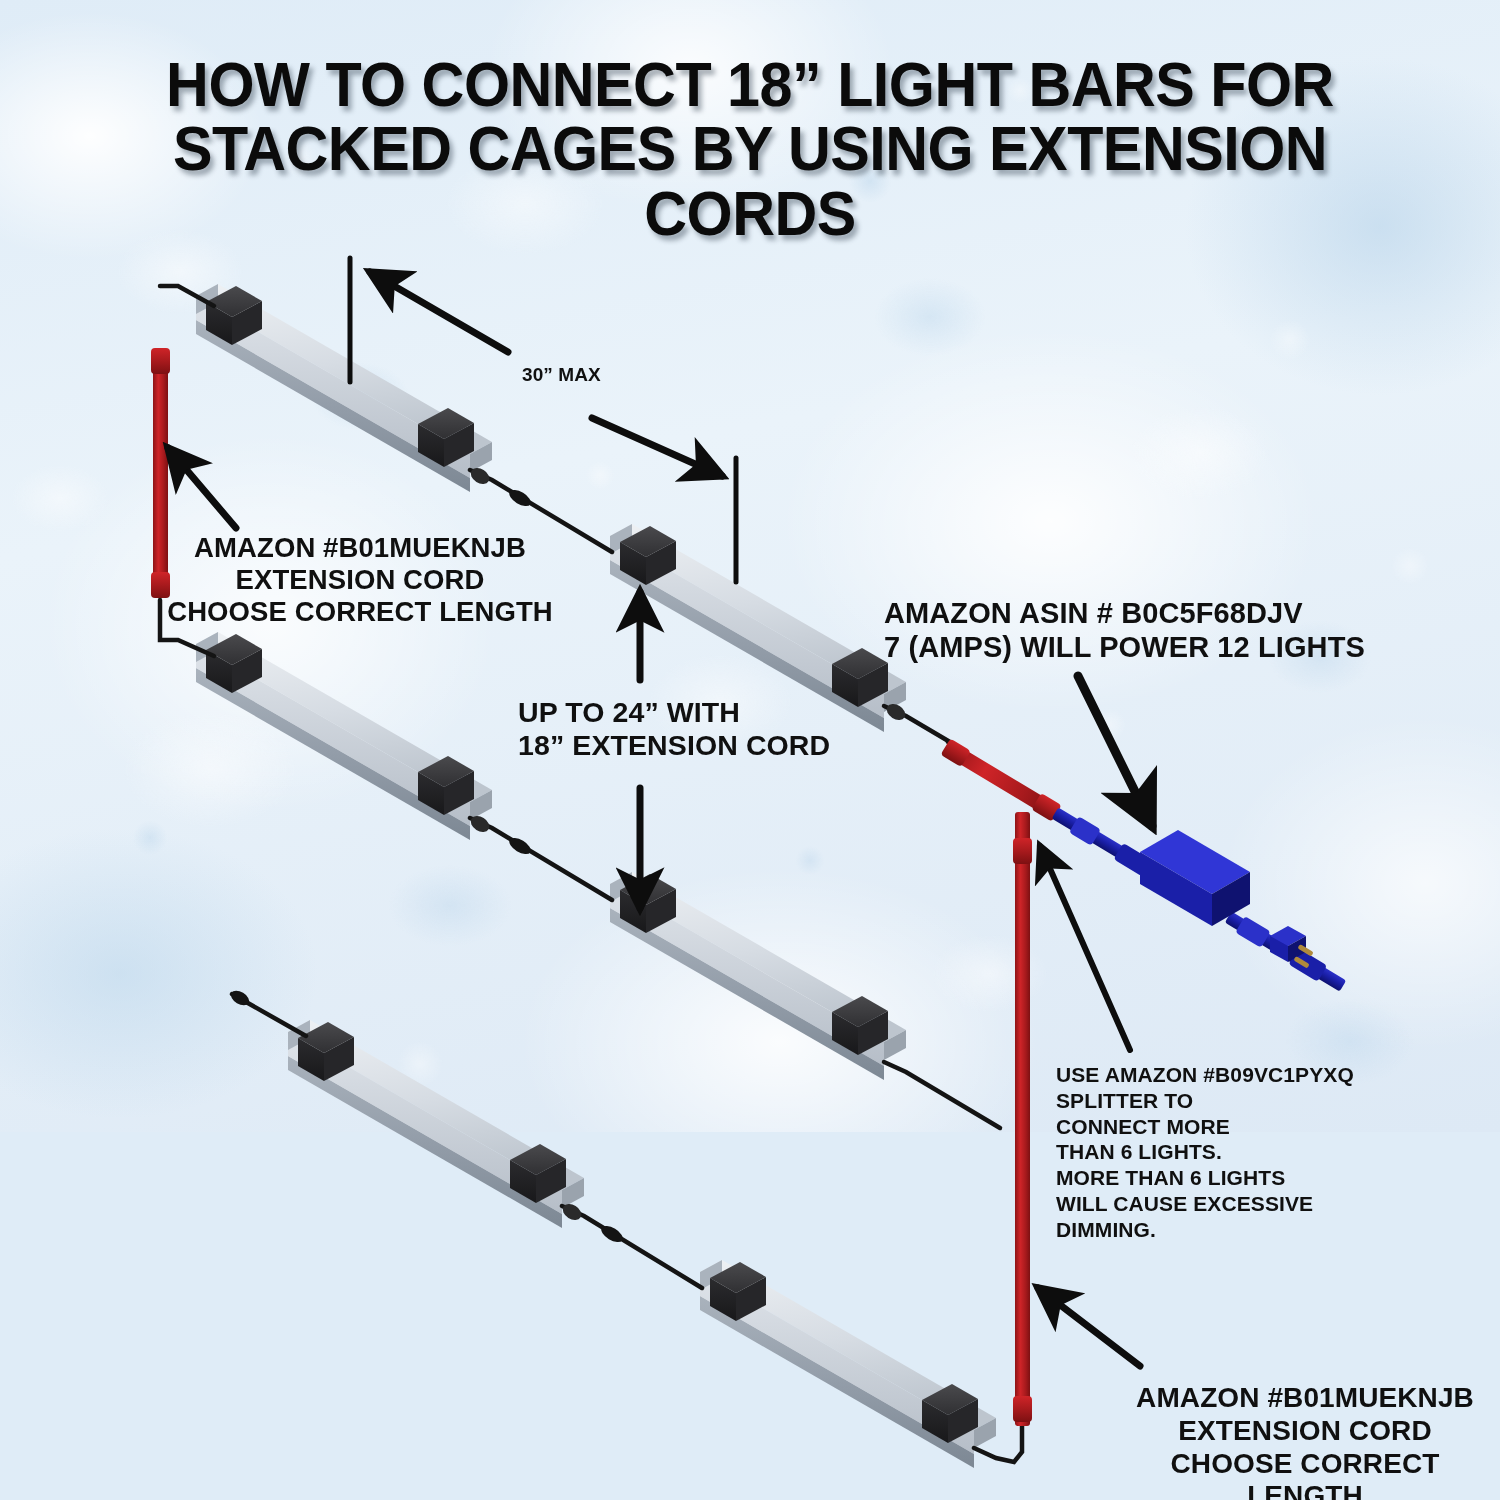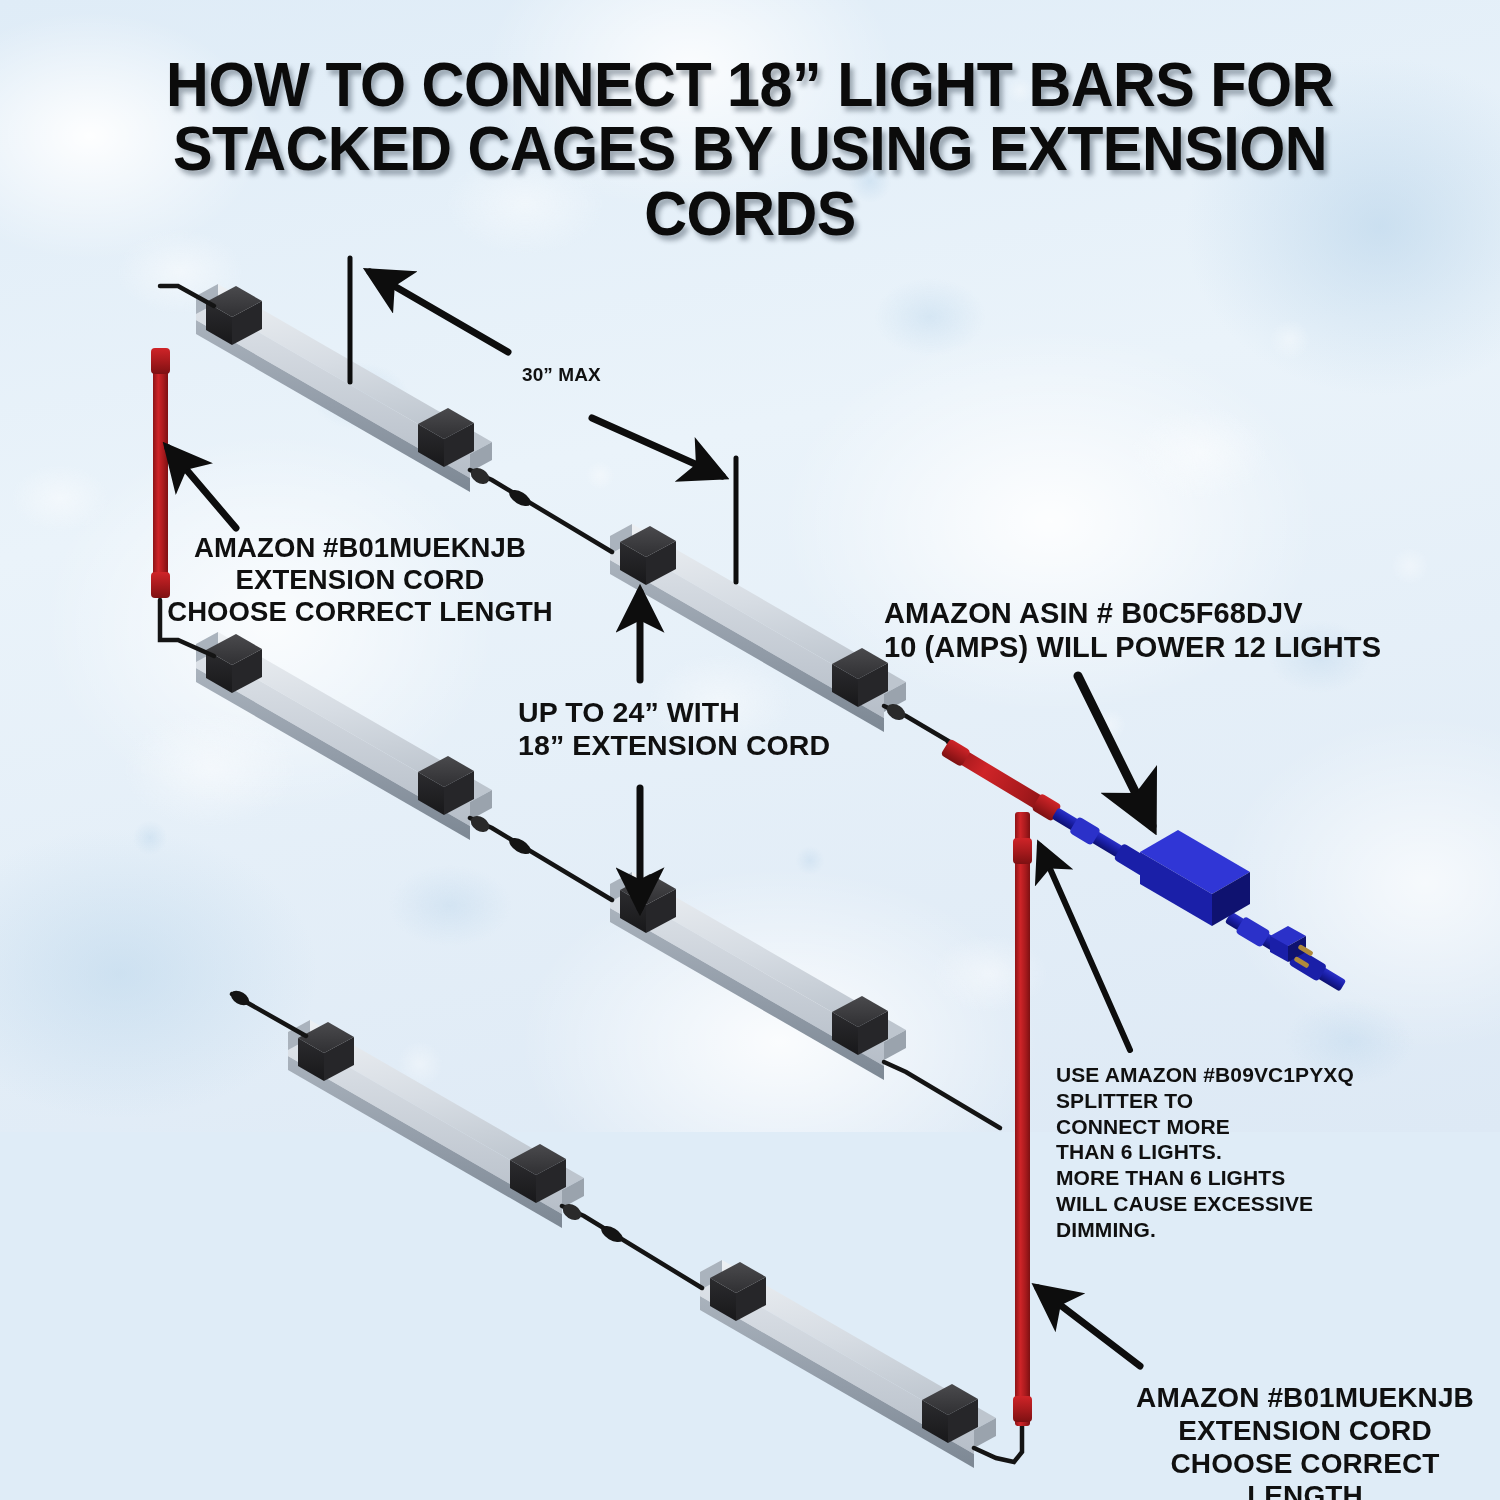--- a/index.html
+++ b/index.html
@@ -357,21 +357,21 @@
 EXTENSION CORD
 CHOOSE CORRECT LENGTH</div>
 
   <div class="note note-dim-30">30” MAX</div>
 
   <div class="note note-dim-24">UP TO 24” WITH
 18” EXTENSION CORD</div>
 
 
   <div class="note note-asin-b">AMAZON ASIN # B0C5F68DJV
-10 (AMPS) WILL POWER 12 LIGHTS</div>
+7 (AMPS) WILL POWER 12 LIGHTS</div>
 
   <div class="note note-splitter">USE AMAZON #B09VC1PYXQ
  SPLITTER TO
 CONNECT MORE
 THAN 6 LIGHTS.
 MORE THAN 6 LIGHTS
 WILL CAUSE EXCESSIVE
 DIMMING.</div>
 
   <div class="note note-cord-br">AMAZON #B01MUEKNJB

